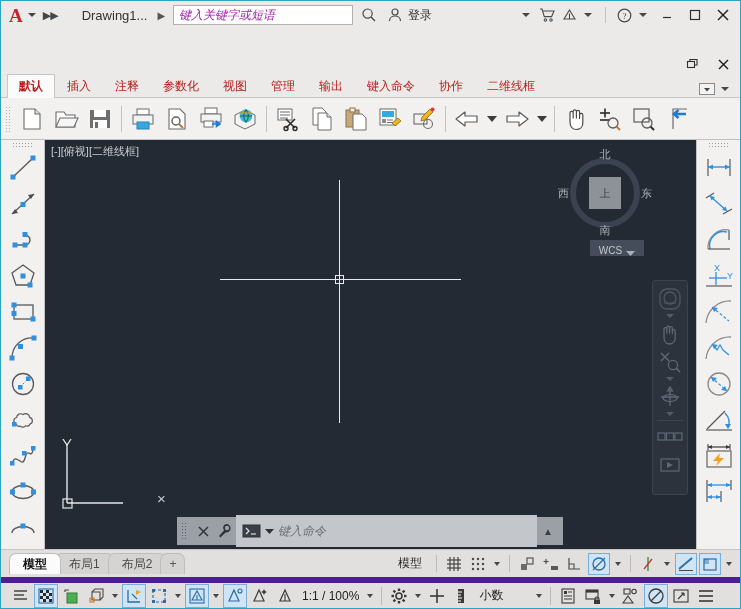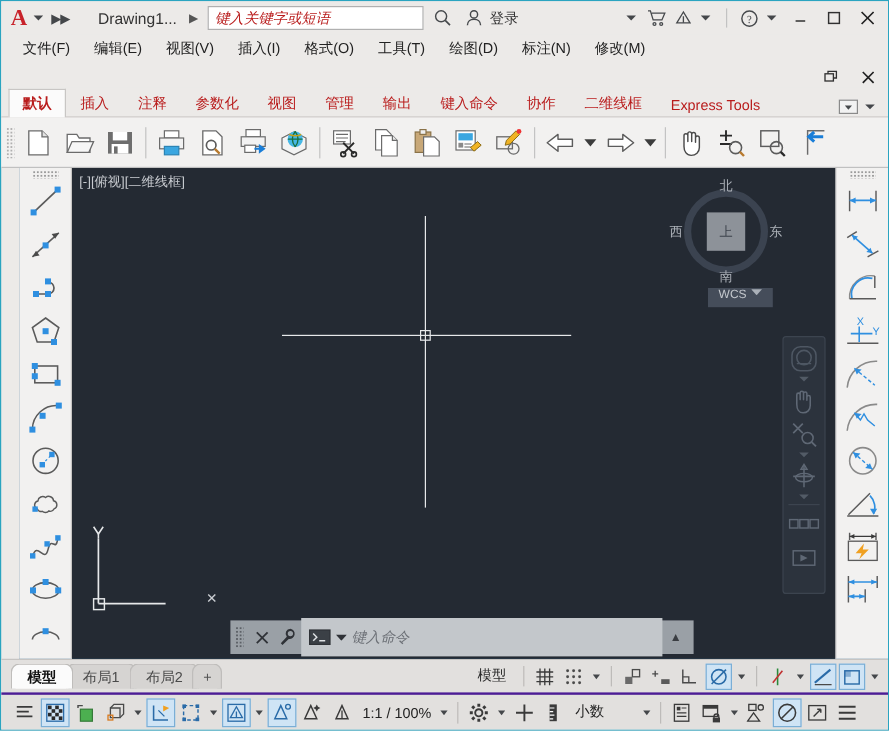--- a/index.html
+++ b/index.html
@@ -60,21 +60,21 @@
     color: #555; font-size: 10px; margin: 0 8px 0 10px;
   }
   .searchbox {
     width: 180px; height: 20px;
     background: #fff;
     border: 1px solid #b0b0b0;
     display: flex; align-items: center;
     padding: 0 5px;
   }
   .searchbox span {
-    color: #b91c1c; font-size: 12px; font-style: italic;
+    color: #a21caf; font-size: 12px; font-style: italic;
     white-space: nowrap;
     text-align: center;
   }
   .icon-btn {
     display: inline-flex; align-items: center; justify-content: center;
     height: 22px; min-width: 20px;
     color: #46494c;
   }
   .signin { color: #333; font-size: 12px; margin-left: 3px; white-space: nowrap; }
   .tb-right { margin-left: auto; display: flex; align-items: center; gap: 2px; }
@@ -159,23 +159,22 @@
     width: 34px; height: 34px;
     display: inline-flex; align-items: center; justify-content: center;
   }
   .tsep { width: 1px; height: 26px; background: #c3c3c3; margin: 0 4px; }
 
   
   .main {
     flex: 1 1 auto;
     display: flex;
     min-height: 0;
-    background: #0c4a6e;
+    background: #6d28d9;
     position: relative;
-    margin-left: 15px;
   }
   .sidebar {
     width: 44px;
     background: #f2f1f0;
     border-right: 1px solid #c6c4c2;
     display: flex; flex-direction: column; align-items: center;
     padding-top: 2px;
     overflow: hidden;
   }
   .sidebar.right { border-right: none; border-left: 1px solid #c6c4c2; }
@@ -245,21 +244,21 @@
   .vc-lab { position: absolute; color: #aeb3ba; font-size: 11px; }
   .vc-n { left: 50%; top: -3px; transform: translateX(-50%); }
   .vc-s { left: 50%; bottom: -2px; transform: translateX(-50%); }
   .vc-w { left: -4px; top: 50%; transform: translateY(-50%); }
   .vc-e { right: -4px; top: 50%; transform: translateY(-50%); }
   .wcs {
     position: absolute; right: 52px; top: 100px;
     width: 54px; height: 16px;
     background: #454d5a;
     color: #c4c8cd; font-size: 10px;
-    display: flex; align-items: flex-start; justify-content: center;
+    display: flex; align-items: flex-end; justify-content: center;
     gap: 4px;
   }
   
   .navbar {
     position: absolute; right: 8px; top: 140px;
     width: 36px; height: 215px;
     background: #2c333d;
     border: 1px solid #3c444f;
     border-radius: 3px;
     display: flex; flex-direction: column; align-items: center;
@@ -359,21 +358,21 @@
     margin: 0 3px;
   }
   .sb-sep { width: 1px; height: 17px; background: #bdbbb9; margin: 0 4px; }
 
   
   .statusbar {
     flex: 0 0 31px;
     background: #e2e0de;
     display: flex; align-items: center;
     padding: 0 4px 0 8px;
-    border-top: 2px solid #4c1d95;
+    border-top: 6px solid #4c1d95;
     gap: 1px;
   }
   .st-btn {
     width: 24px; height: 24px;
     display: inline-flex; align-items: center; justify-content: center;
   }
   .st-btn.on { background: #cfe4f5; border: 1px solid #7aaed6; }
   .st-txt { font-size: 12px; color: #222; padding: 0 4px; white-space: nowrap; }
   .st-sep { width: 1px; height: 18px; background: #bdbbb9; margin: 0 4px; }
   svg { display: block; }
@@ -445,31 +444,20 @@
       <span class="winbtn close">
         <svg width="16" height="14" viewBox="0 0 16 14">
             <line x1="3" y1="2" x2="13" y2="12" stroke="#202020" stroke-width="1.4"></line>
             <line x1="13" y1="2" x2="3" y2="12" stroke="#202020" stroke-width="1.4"></line>
           </svg>
       </span>
     </div>
   </div>
 
   <div class="menubar-wrap">
-    <div class="menubar">
-      <span class="menu-item">文件(F)</span>
-      <span class="menu-item">编辑(E)</span>
-      <span class="menu-item">视图(V)</span>
-      <span class="menu-item">插入(I)</span>
-      <span class="menu-item">格式(O)</span>
-      <span class="menu-item">工具(T)</span>
-      <span class="menu-item">绘图(D)</span>
-      <span class="menu-item">标注(N)</span>
-      <span class="menu-item">修改(M)</span>
-    </div>
     <div class="menu-right">
       <span class="winbtn">
         <svg width="14" height="12" viewBox="0 0 14 12">
             <rect x="1.5" y="3.5" width="7" height="6" fill="none" stroke="#303030" stroke-width="1.1"></rect>
             <polyline points="4,3.5 4,1.5 11,1.5 11,7 9,7" fill="none" stroke="#303030" stroke-width="1.1"></polyline>
           </svg>
       </span>
       <span class="winbtn close">
         <svg width="15" height="13" viewBox="0 0 15 13">
             <line x1="3" y1="2" x2="12" y2="11" stroke="#202020" stroke-width="1.4"></line>
@@ -483,21 +471,20 @@
     <span class="rtab active">默认</span>
     <span class="rtab">插入</span>
     <span class="rtab">注释</span>
     <span class="rtab">参数化</span>
     <span class="rtab">视图</span>
     <span class="rtab">管理</span>
     <span class="rtab">输出</span>
     <span class="rtab">键入命令</span>
     <span class="rtab">协作</span>
     <span class="rtab">二维线框</span>
-    <span class="rtab">Express Tools</span>
     <span class="rtab-right">
       <span class="mini-box">
         <svg width="10" height="7" viewBox="0 0 10 7">
             <polygon points="2,2 8,2 5,5.5" fill="#46494c"></polygon>
           </svg>
       </span>
       <span class="tb-caret"></span>
     </span>
   </div>
 

